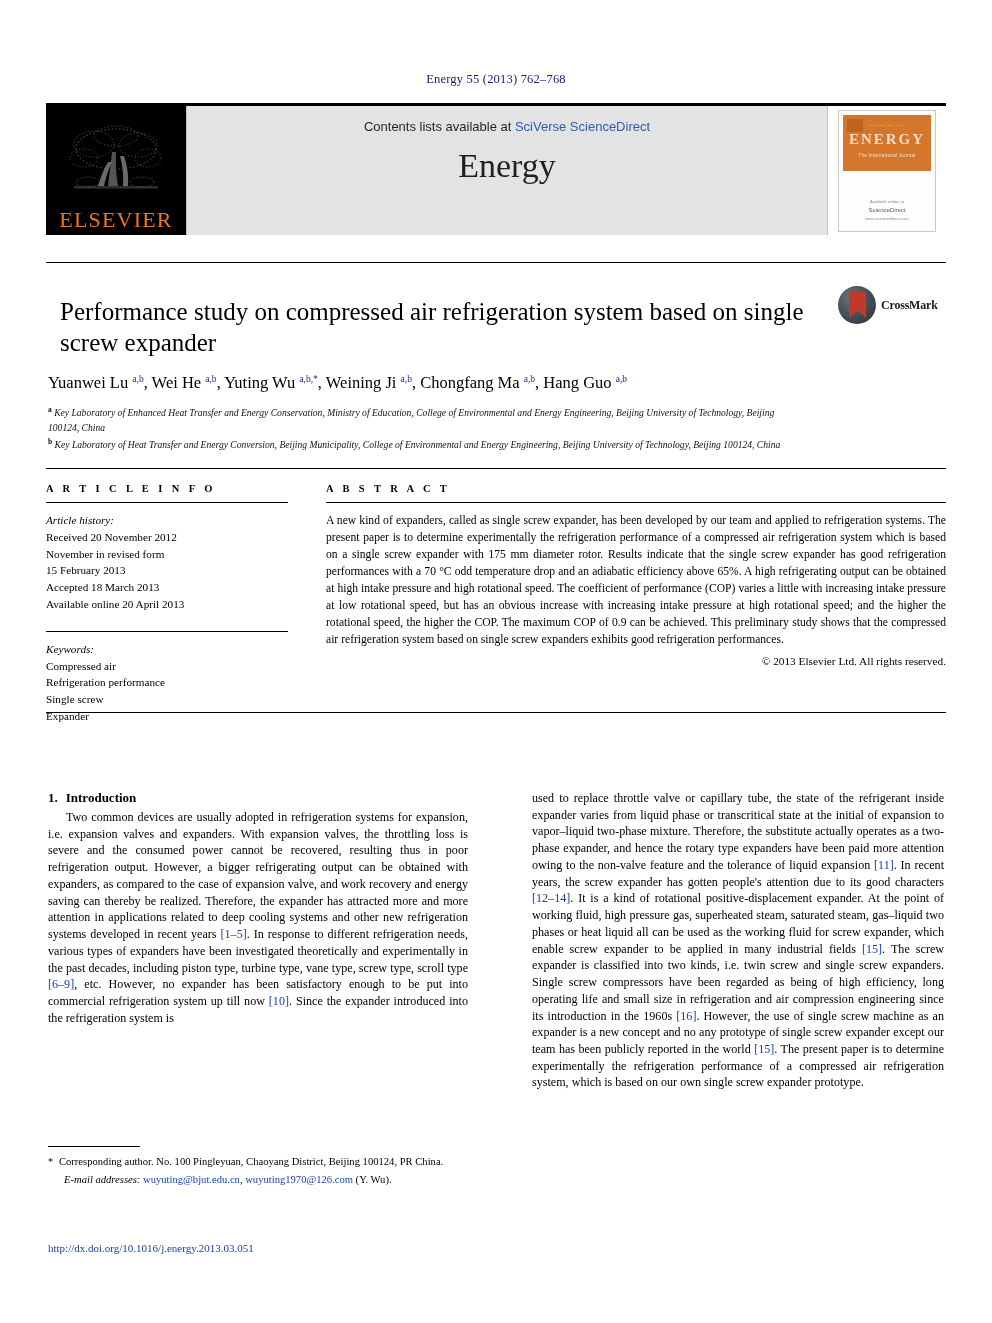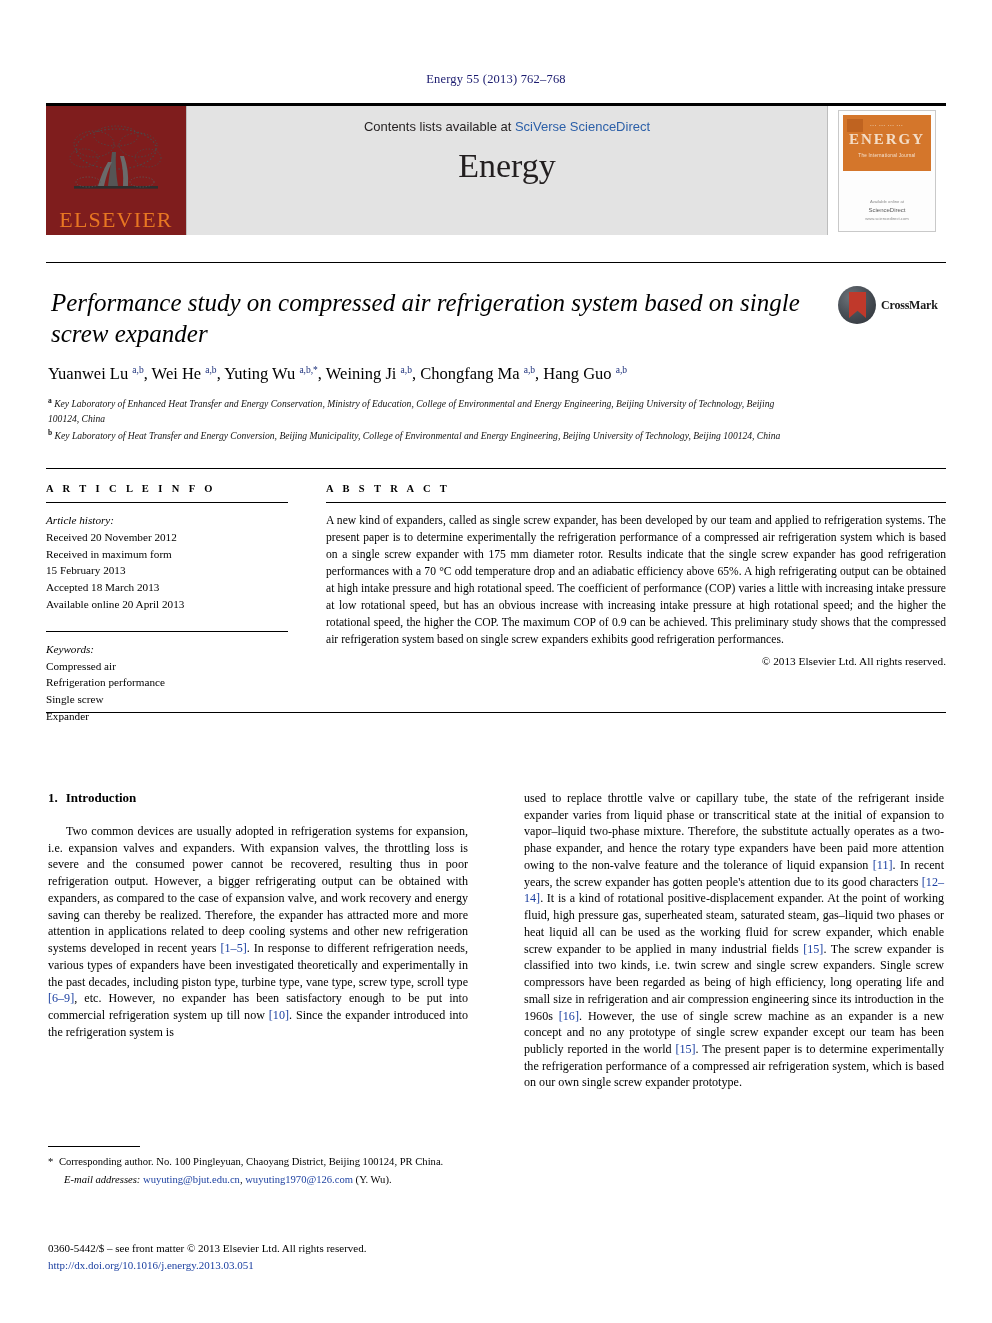--- a/index.html
+++ b/index.html
@@ -52,21 +52,21 @@
     left: 0; top: 3px;
     width: 900px;
     height: 129px;
     display: flex;
     align-items: stretch;
   }
   .elsevier-box {
     width: 140px;
     flex: 0 0 140px;
     position: relative;
-    background: #7f1d1d;
+    background: #000000;
     display: flex;
     flex-direction: column;
     align-items: center;
     justify-content: flex-end;
     padding-bottom: 4px;
     box-sizing: border-box;
   }
   .elsevier-tree { width: 104px; height: 86px; display:block; }
   .elsevier-word {
     font-family: "Liberation Serif", serif;
@@ -197,23 +197,22 @@
     position: absolute;
     left: 48px;
     top: 285px;
     width: 790px;
   }
   .paper-title {
     font-family: "Liberation Serif", serif;
     font-size: 25px;
     line-height: 1.22;
     color: #000;
-    margin: 3px;
+    margin: 12px;
     font-weight: normal;
-    font-style: italic;
   }
   .authors {
     font-family: "Liberation Serif", serif;
     font-size: 16.5px;
     margin-top: 14px;
     line-height: 1.3;
   }
   .authors sup { color: #1b2f7a; font-size: 9.5px; }
   .affils {
     font-family: "Liberation Serif", serif;
@@ -331,33 +330,33 @@
     top: 790px;
     width: 896px;
     display: flex;
   }
   .bcol { width: 420px; flex: 0 0 420px; }
   .bgap { width: 56px; flex: 0 0 56px; }
   .sect-title {
     font-family: "Liberation Serif", serif;
     font-weight: bold;
     font-size: 13px;
-    margin: 0 0 17px 0;
+    margin: 0 0 3px 0;
   }
   .sect-title .num { margin-right: 8px; }
   p.body {
     font-family: "Liberation Serif", serif;
     font-size: 12.1px;
     line-height: 1.385;
     text-align: justify;
     margin: 0;
     text-indent: 18px;
     color: #000;
   }
-  p.body.cont { text-indent: 0; }
+  p.body.cont { text-indent: 0; margin-left: 8px; }
   .ref { color: #1b3fa0; }
 
   
   .footnote {
     position: absolute;
     left: 48px;
     top: 1146px;
     width: 420px;
   }
   .fn-rule {
@@ -464,21 +463,21 @@
 
   <div class="band">
     <div class="band-rule"></div>
     <div class="band-cols">
       <div class="col-info">
         <div class="sec-head">A R T I C L E  I N F O</div>
         <div class="hr-thin"></div>
         <div class="hist">
           <div class="lead">Article history:</div>
           <div>Received 20 November 2012</div>
-          <div>Received in maximum form</div>
+          <div>November in revised form</div>
           <div>15 February 2013</div>
           <div>Accepted 18 March 2013</div>
           <div>Available online 20 April 2013</div>
         </div>
         <div class="kw-rule"></div>
         <div class="kw">
           <div class="lead">Keywords:</div>
           <div>Compressed air</div>
           <div>Refrigeration performance</div>
           <div>Single screw</div>
@@ -518,17 +517,16 @@
     <div class="fn-text">
       <span class="fn-star">*</span><span> Corresponding author. No. 100 Pingleyuan, Chaoyang District, Beijing 100124, PR China.</span>
     </div>
     <div class="fn-text fn-email">
       <span class="lead">E-mail addresses:</span>
       <span class="mail">wuyuting@bjut.edu.cn</span><span>, </span><span class="mail">wuyuting1970@126.com</span><span> (Y. Wu).</span>
     </div>
   </div>
 
   <div class="colophon">
-    <div>0360-5442/$ – see front matter © 2013 Elsevier Ltd. All rights reserved.</div>
     <div class="doi">http://dx.doi.org/10.1016/j.energy.2013.03.051</div>
   </div>
 
 </div>
 
 </body></html>

